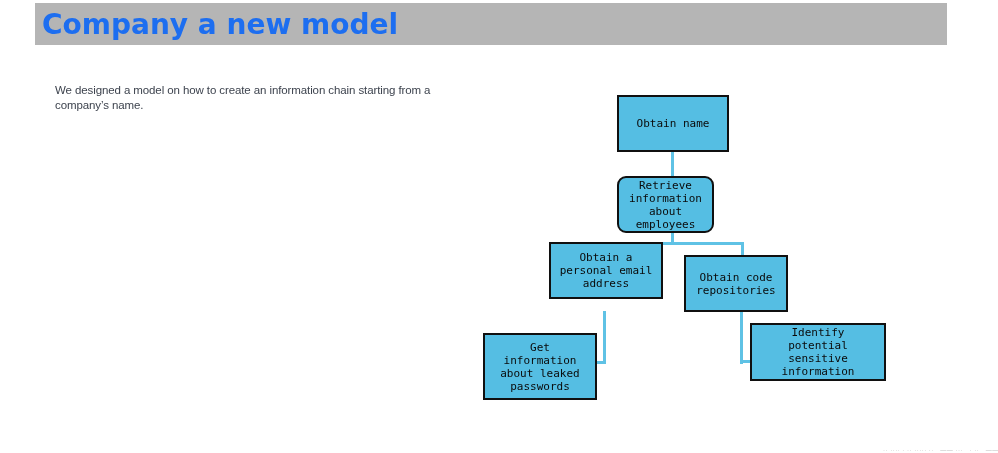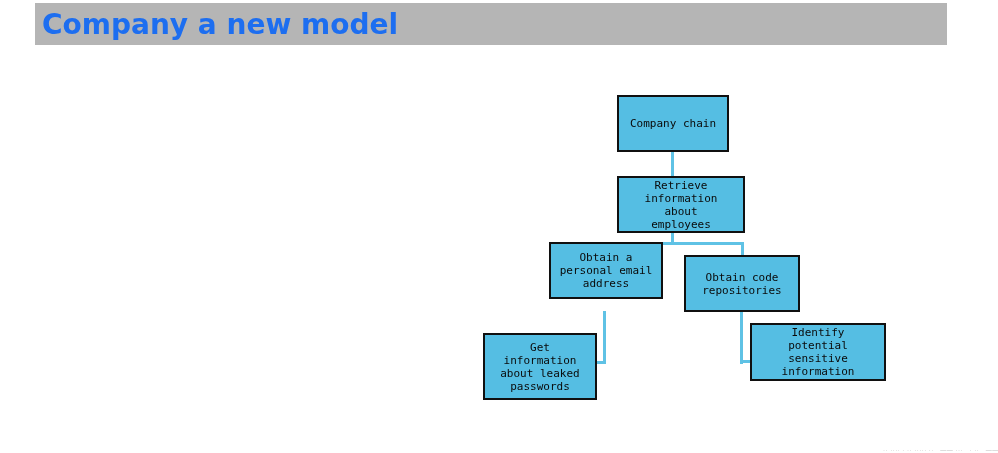--- a/index.html
+++ b/index.html
@@ -60,23 +60,23 @@
     border:2px solid var(--node-border);
     display:flex;align-items:center;justify-content:center;
     text-align:center;
     white-space:pre-line;
     font-family:"DejaVu Sans Mono",monospace;
     font-size:11px;
     line-height:13px;
     color:#0a0a0a;
   }
   .node-company-name            {left:617px;top:95px; width:112px;height:57px;}
-  .node-retrieve-employee-info  {left:617px;top:176px;width:128px;height:57px;}
+  .node-retrieve-employee-info  {left:617px;top:176px;width:97px;height:57px;border-radius:9px;}
   .node-obtain-personal-email   {left:549px;top:242px;width:114px;height:57px;}
-  .node-obtain-code-repos       {left:684px;top:255px;width:116px;height:57px;}
+  .node-obtain-code-repos       {left:684px;top:255px;width:104px;height:57px;}
   .node-leaked-passwords        {left:483px;top:333px;width:114px;height:67px;}
   .node-identify-sensitive-info {left:750px;top:323px;width:136px;height:58px;}
   .edge{position:absolute;background:var(--connector);}
   .edge-v1   {left:671px;top:151px;width:3px;  height:26px;}
   .edge-stem {left:671px;top:232px;width:3px;  height:12px;}
   .edge-h1   {left:604px;top:242px;width:140px;height:3px;}
   .edge-dropL{left:604px;top:242px;width:3px;  height:14px;}
   .edge-dropR{left:741px;top:242px;width:3px;  height:14px;}
   .edge-c3v  {left:603px;top:311px;width:3px;  height:53px;}
   .edge-c3h  {left:595px;top:361px;width:11px; height:3px;}
@@ -92,34 +92,35 @@
   }
 </style>
 </head>
 <body>
 
 <div class="title-bar">
   <h1>Company a new model</h1>
 </div>
 
 <div class="content">
+  <p>We designed a model on how to create an information chain starting from a company’s name.</p>
 </div>
 
 <div class="flowchart">
   <div class="edge edge-v1"></div>
   <div class="edge edge-stem"></div>
   <div class="edge edge-h1"></div>
   <div class="edge edge-dropL"></div>
   <div class="edge edge-dropR"></div>
   <div class="edge edge-c3v"></div>
   <div class="edge edge-c3h"></div>
   <div class="edge edge-c4v"></div>
   <div class="edge edge-c4h"></div>
 
-  <div class="node node-company-name">Company chain</div>
+  <div class="node node-company-name">Obtain name</div>
   <div class="node node-retrieve-employee-info">Retrieve
 information
 about
 employees</div>
   <div class="node node-obtain-personal-email">Obtain a
 personal email
 address</div>
   <div class="node node-obtain-code-repos">Obtain code
 repositories</div>
   <div class="node node-leaked-passwords">Get

